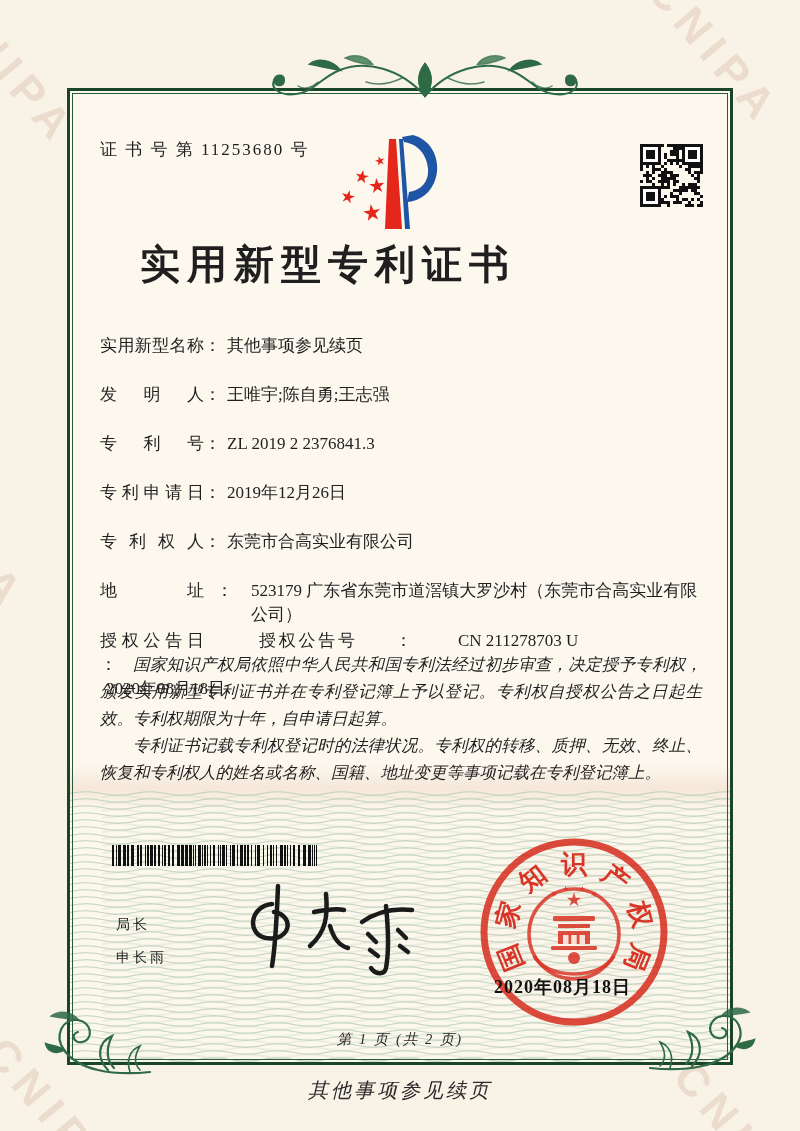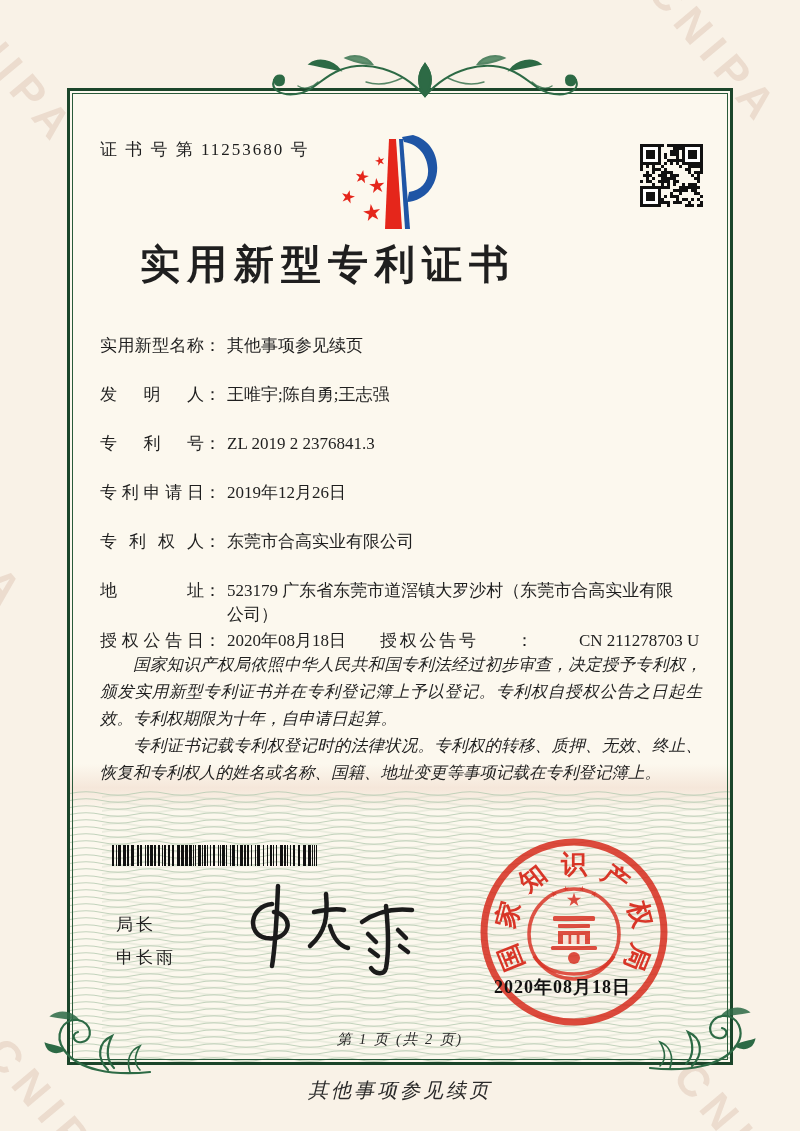--- a/index.html
+++ b/index.html
@@ -21,35 +21,35 @@
   .orn{z-index:4;}
   
   .cert-no{left:100px;top:138px;font-size:17px;letter-spacing:2px;z-index:5;}
   .logo{left:330px;top:131px;width:110px;height:102px;z-index:5;}
   .qr{left:640px;top:144px;width:63px;height:63px;z-index:5;}
   .title{left:0;top:237px;width:656px;text-align:center;font-size:40px;font-weight:bold;
          letter-spacing:7px;z-index:5;}
   
   .fields{left:100px;top:334px;width:606px;z-index:5;font-size:17px;}
   .f-row{display:flex;line-height:24px;margin-bottom:25px;}
-  .f-row.addr{margin-bottom:2px;}
+  .f-row.addr{margin-bottom:2px;gap:12px;}
   .f-label{display:inline-block;width:104px;text-align:justify;text-align-last:justify;flex:none;}
   .f-colon{flex:none;}
   .f-value{margin-left:6px;max-width:452px;}
   .grant-row{display:flex;line-height:24px;}
   .grant-pair2{margin-left:34px;display:flex;gap:40px;}
   .grant-pair2 .f-label{width:96px;}
   
   .bodytext{left:100px;top:651px;width:602px;z-index:5;}
   .bodytext p{margin:0;text-indent:2em;font-size:16.5px;line-height:27px;
               text-align:justify;font-style:italic;}
   
   .barcode{left:112px;top:845px;width:208px;height:21px;z-index:5;}
   .officer{left:116px;top:908px;z-index:5;font-family:"Liberation Sans",sans-serif;
-           font-size:17px;letter-spacing:3px;line-height:33px;color:#222;}
+           font-size:14px;letter-spacing:3px;line-height:33px;color:#222;}
   .signature{left:232px;top:880px;width:205px;height:108px;z-index:6;}
   .seal{left:474px;top:836px;width:200px;height:192px;z-index:5;opacity:0.93;}
   .seal-date{left:494px;top:975px;font-size:18px;letter-spacing:1px;color:#111;
              z-index:7;font-weight:bold;}
   .page-note{left:0;top:1030px;width:800px;text-align:center;font-size:14.5px;
              letter-spacing:2px;z-index:5;color:#2a2a2a;font-style:italic;}
   .footer-note{left:0;top:1077px;width:800px;text-align:center;font-size:20px;
                letter-spacing:3px;z-index:5;font-style:italic;color:#2a2a2a;}
 </style>
 </head>
@@ -300,21 +300,21 @@
     <span class="f-label">专利权人</span>
       <span class="f-colon">：</span>
     <span class="f-value">东莞市合高实业有限公司</span>
   </div>
   <div class="f-row addr">
     <span class="f-label">地址</span>
       <span class="f-colon">：</span>
     <span class="f-value">523179 广东省东莞市道滘镇大罗沙村（东莞市合高实业有限公司）</span>
   </div>
   <div class="grant-row">
-    <span style="display:flex;">
+    <span style="display:flex;flex-direction:column;">
       <span class="f-label">授权公告日</span>
         <span class="f-colon">：</span>
       <span class="f-value">2020年08月18日</span>
     </span>
     <span class="grant-pair2">
       <span class="f-label">授权公告号</span>
         <span class="f-colon">：</span>
       <span class="f-value">CN 211278703 U</span>
     </span>
   </div>

